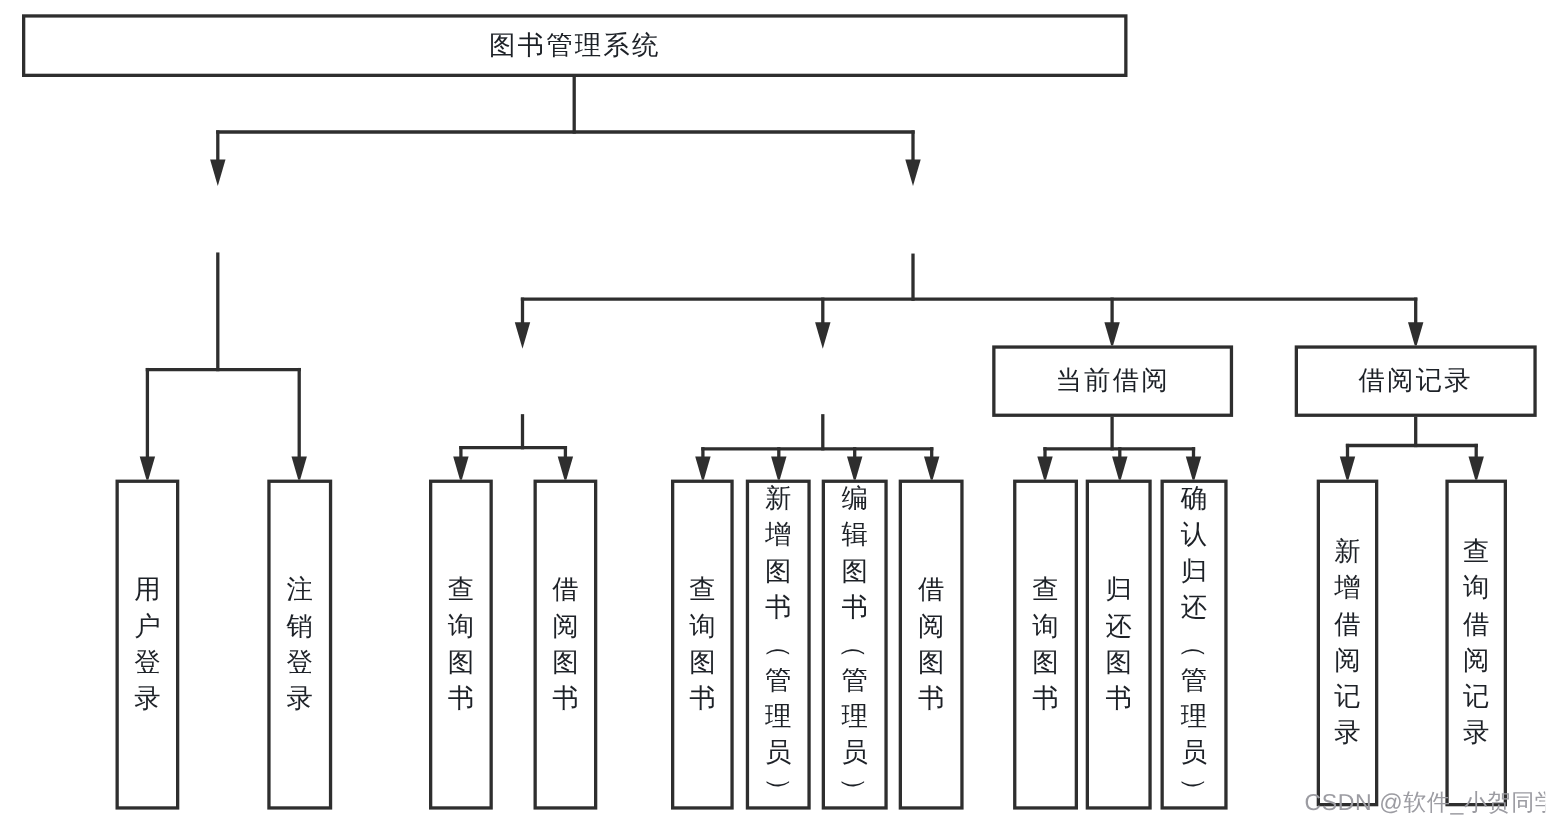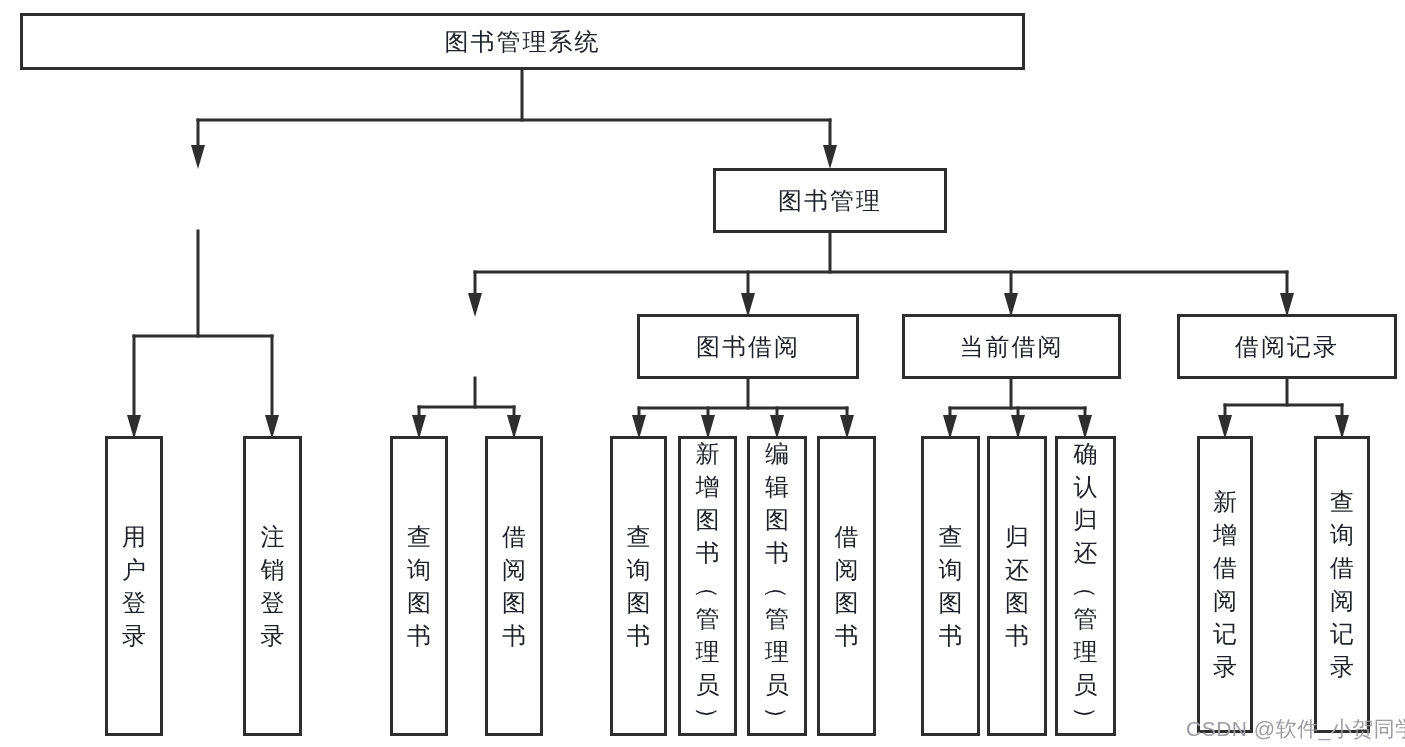--- a/index.html
+++ b/index.html
@@ -113,27 +113,21 @@
       <polygon points="1078,415 1092,415 1085,439"></polygon>
       <polygon points="1218,415 1232,415 1225,439"></polygon>
       <polygon points="1335,415 1349,415 1342,439"></polygon>
     </g>
   </svg>
 
   <div class="node hnode" style="left:20px;top:13px;width:1005px;height:57px">
     <span>图书管理系统</span>
   </div>
 
-  <div class="node hnode" style="left:713px;top:168px;width:234px;height:65px">
-    <span>图书管理</span>
-  </div>
-
-  <div class="node hnode" style="left:637px;top:314px;width:222px;height:65px">
-    <span>图书借阅</span>
-  </div>
+
   <div class="node hnode" style="left:902px;top:314px;width:219px;height:65px">
     <span>当前借阅</span>
   </div>
   <div class="node hnode" style="left:1177px;top:314px;width:220px;height:65px">
     <span>借阅记录</span>
   </div>
 
   <div class="node vnode" style="left:105px;width:58px">
     <span class="vlabel">
         <span>用</span>

